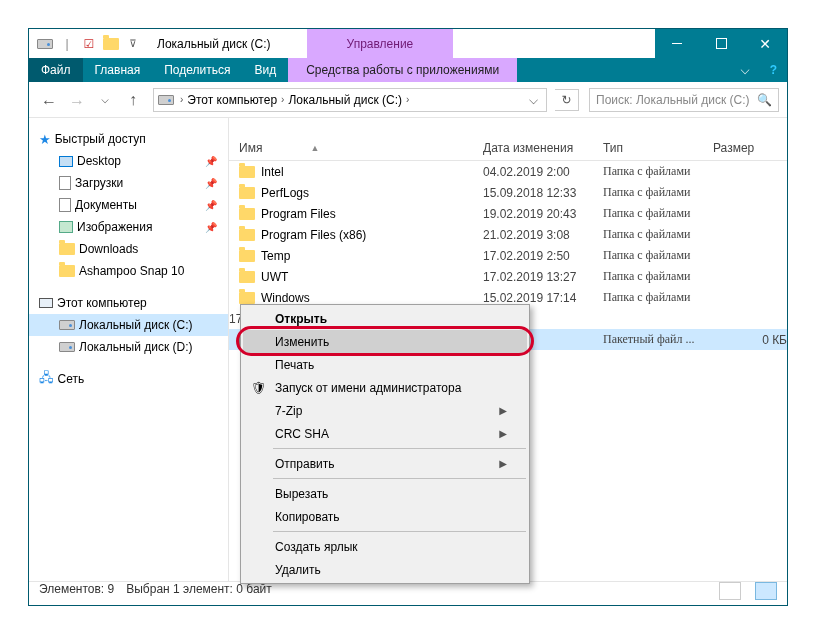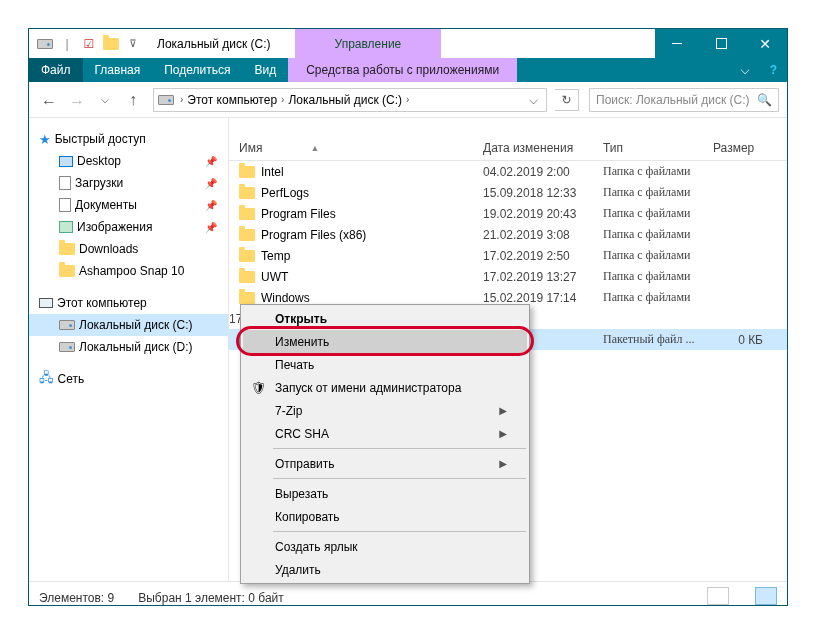--- a/index.html
+++ b/index.html
@@ -4,21 +4,21 @@
 <style>
 * { margin: 0; padding: 0; box-sizing: border-box; font-family: "Segoe UI", Tahoma, sans-serif; font-size: 12px; }
 body { background: #fff; width: 819px; height: 634px; position: relative; overflow: hidden; }
 
 .window { position: absolute; left: 28px; top: 28px; width: 760px; height: 578px; border: 1px solid #005a6e; background: #fff; display: flex; flex-direction: column; }
 
 .titlebar { height: 29px; background: #fff; display: flex; align-items: stretch; }
 .qat { display: flex; align-items: center; gap: 6px; padding: 0 8px; }
 .qat-icon { width: 16px; height: 16px; display: inline-flex; align-items: center; justify-content: center; }
 .qat .title { margin-left: 10px; font-size: 12px; color: #000; }
-.tools-tab { background: #d9a8ff; color: #14532d; display: flex; align-items: center; padding: 0 40px; margin-left: 16px; }
+.tools-tab { background: #d9a8ff; color: #701a75; display: flex; align-items: center; padding: 0 40px; margin-left: 28px; }
 .win-controls { margin-left: auto; display: flex; }
 .win-btn { width: 44px; height: 29px; background: #007c93; color: #fff; display: flex; align-items: center; justify-content: center; font-size: 12px; }
 .win-btn.min::before { content: ""; width: 10px; height: 1px; background: #fff; }
 .win-btn.max::before { content: ""; width: 9px; height: 9px; border: 1px solid #fff; }
 .win-btn.close { font-size: 14px; }
 
 .ribbon { height: 24px; background: #007c93; display: flex; align-items: stretch; color: #fff; }
 .ribbon-tab { padding: 0 12px; display: flex; align-items: center; font-size: 12px; color: #fff; }
 .ribbon-tab.file { background: #005a6e; }
 .ribbon-tab.tools { background: #d9a8ff; color: #222; padding: 0 18px; }
@@ -51,23 +51,23 @@
 .col-type { width: 110px; }
 .col-size { flex: 1; }
 .sort { color: #888; font-size: 9px; margin-left: 40px; }
 
 .rows { flex: 1; position: relative; }
 .row { height: 21px; display: flex; align-items: center; }
 .row.sel { background: #cce8ff; }
 .row .c-name { width: 254px; padding-left: 10px; display: flex; align-items: center; gap: 6px; }
 .row .c-date { width: 120px; color: #444; }
 .row .c-type { width: 110px; color: #444; font-family: Liberation Serif, serif; }
-.row .c-size { flex: 1; color: #444; text-align: right; padding-right: 24px; }
-
-.status { height: 24px; border-top: 1px solid #e5e5e5; display: flex; align-items: flex-end; padding: 0 10px; gap: 24px; color: #333; }
+.row .c-size { flex: 1; color: #444; text-align: right; padding-right: 0; }
+
+.status { height: 24px; border-top: 1px solid #e5e5e5; display: flex; align-items: flex-start; padding: 0 10px; gap: 12px; color: #333; }
 .status .spacer { flex: 1; }
 .status .view-btn { width: 22px; height: 18px; border: 1px solid #ccc; margin-left: 2px; }
 .status .view-btn.active { background: #cce8ff; border-color: #7ab8e0; }
 
 .folder-icon { width: 16px; height: 12px; background: #ffd869; border-radius: 1px; position: relative; }
 .folder-icon::before { content: ""; position: absolute; top: -3px; left: 0; width: 6px; height: 3px; background: #ffd869; border-radius: 1px 1px 0 0; }
 .drive-icon { width: 16px; height: 10px; background: #d0d0d0; border: 1px solid #888; border-radius: 1px; position: relative; }
 .drive-icon::after { content: ""; position: absolute; right: 2px; top: 3px; width: 3px; height: 3px; background: #4a90d9; border-radius: 50%; }
 .star-icon { color: #1e88e5; font-size: 13px; }
 .net-icon { color: #1e88e5; font-size: 13px; }

